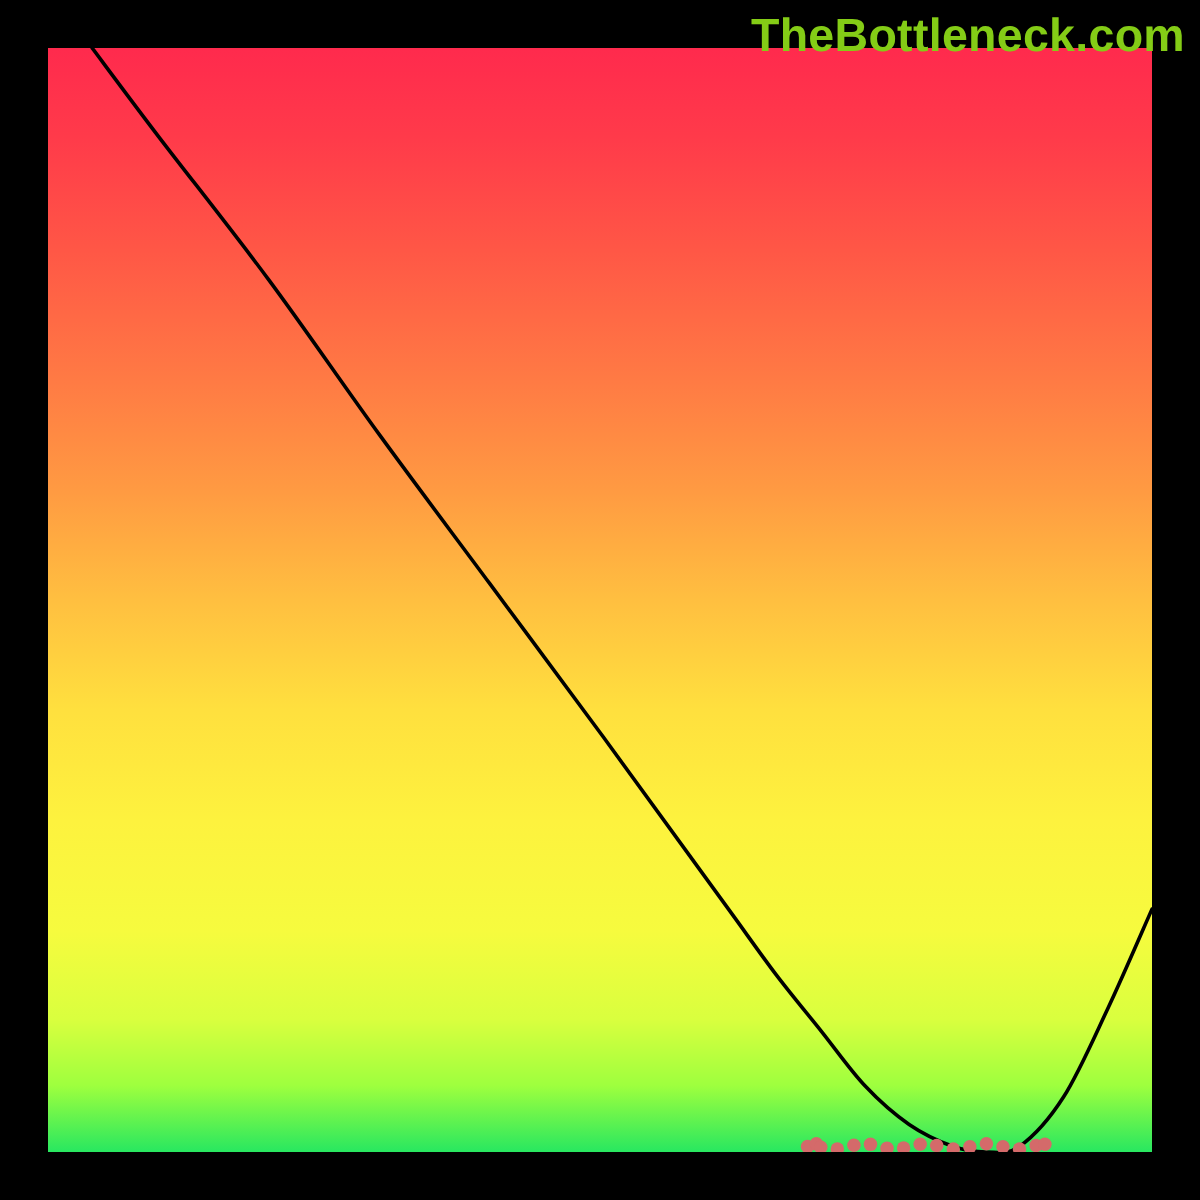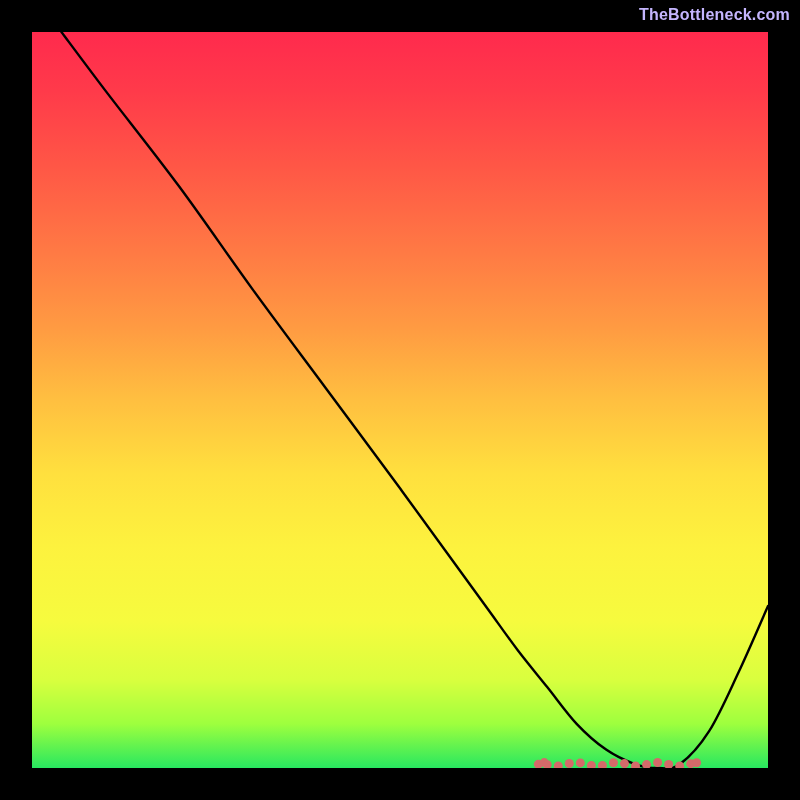--- a/index.html
+++ b/index.html
@@ -44,23 +44,23 @@
       #d9ff3e 88%,
       #9eff3e 94%,
       #28e760 100%
     );
   }
   
   .watermark {
     position: absolute;
     top: 6px;
     right: 10px;
-    color: #c4b5fd;
+    color: #84cc16;
     font-family: Arial, Helvetica, sans-serif;
-    font-size: 16px;
+    font-size: 31px;
     font-weight: 600;
     letter-spacing: 0.2px;
     text-align: right;
   }
   
   svg.curve {
     position: absolute;
     inset: 0;
     width: 100%;
     height: 100%;

